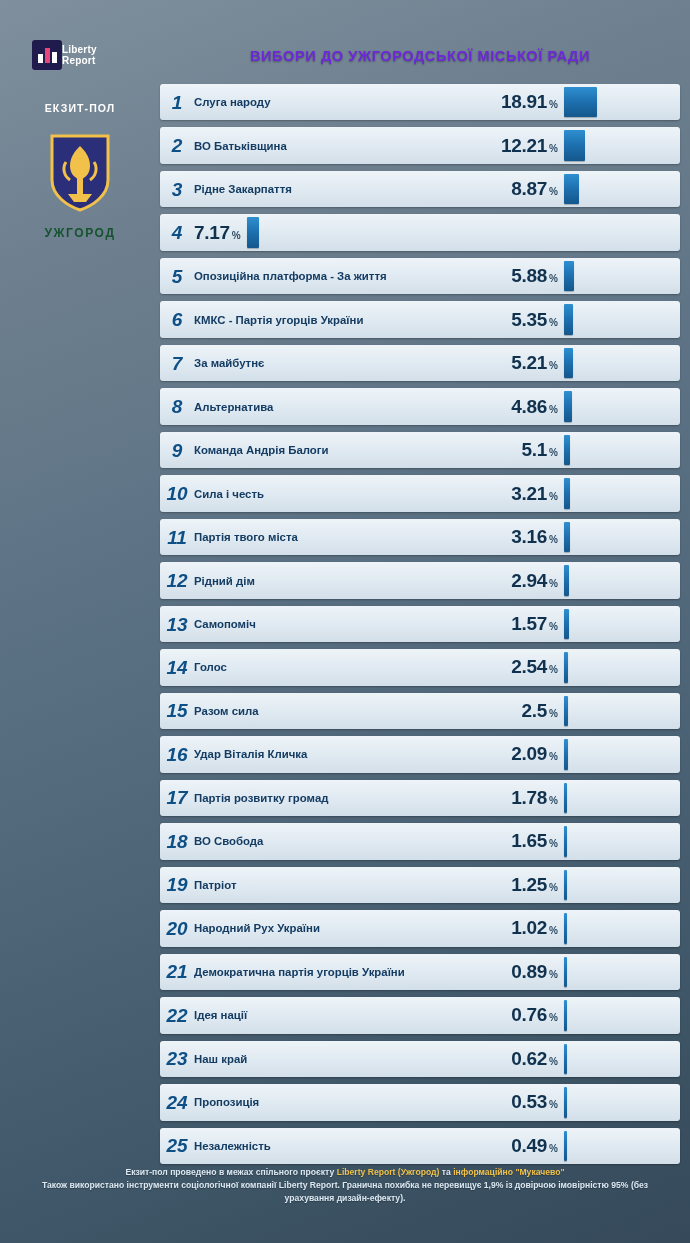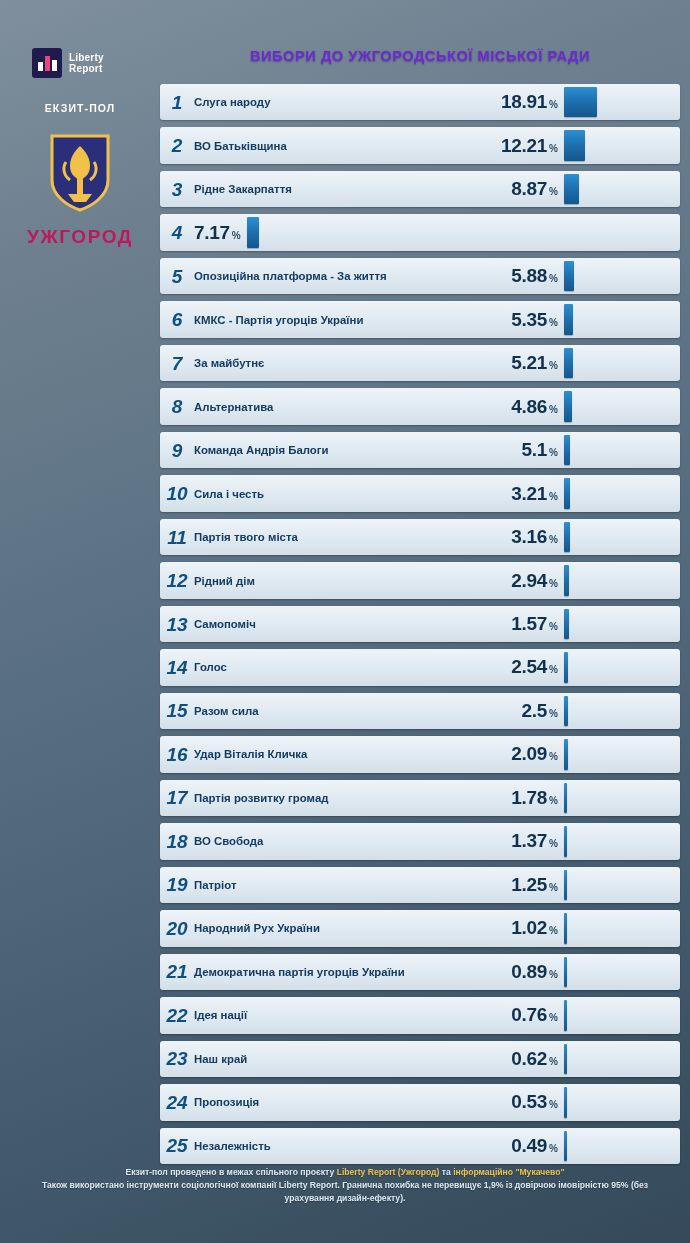--- a/index.html
+++ b/index.html
@@ -26,22 +26,21 @@
     top: 0; left: 0;
     width: 690px;
     height: 84px;
   }
   .logo {
     position: absolute;
     left: 32px;
     top: 40px;
     display: flex;
     align-items: center;
-    gap: 7px;
-    margin-top: 8px;
+    gap: 0;
   }
   .logo-mark {
     width: 30px;
     height: 30px;
     background: #1f1b4d;
     border-radius: 3px;
     position: relative;
   }
   .logo-mark .b1, .logo-mark .b2, .logo-mark .b3 {
     position: absolute;
@@ -98,22 +97,22 @@
     width: 64px;
     height: 80px;
   }
   .emblem svg { display: block; }
   .city-name {
     position: absolute;
     top: 142px;
     left: 0;
     width: 160px;
     text-align: center;
-    color: #be185d;
-    font-size: 19px;
+    color: #14532d;
+    font-size: 12px;
     font-weight: bold;
     letter-spacing: 1.6px;
   }
 
   
   .rows {
     position: absolute;
     left: 160px;
     top: 84px;
     width: 520px;
@@ -418,21 +417,21 @@
           <span class="pct">%</span>
         </div>
         <div class="bar-cell">
           <div class="bar" style="width:3.106292966684294px"></div>
         </div>
       </div>
       <div class="row">
         <div class="rank">18</div>
         <div class="party">ВО Свобода</div>
         <div class="valuewrap">
-          <span class="value">1.37</span>
+          <span class="value">1.65</span>
           <span class="pct">%</span>
         </div>
         <div class="bar-cell">
           <div class="bar" style="width:3px"></div>
         </div>
       </div>
       <div class="row">
         <div class="rank">19</div>
         <div class="party">Патріот</div>
         <div class="valuewrap">

